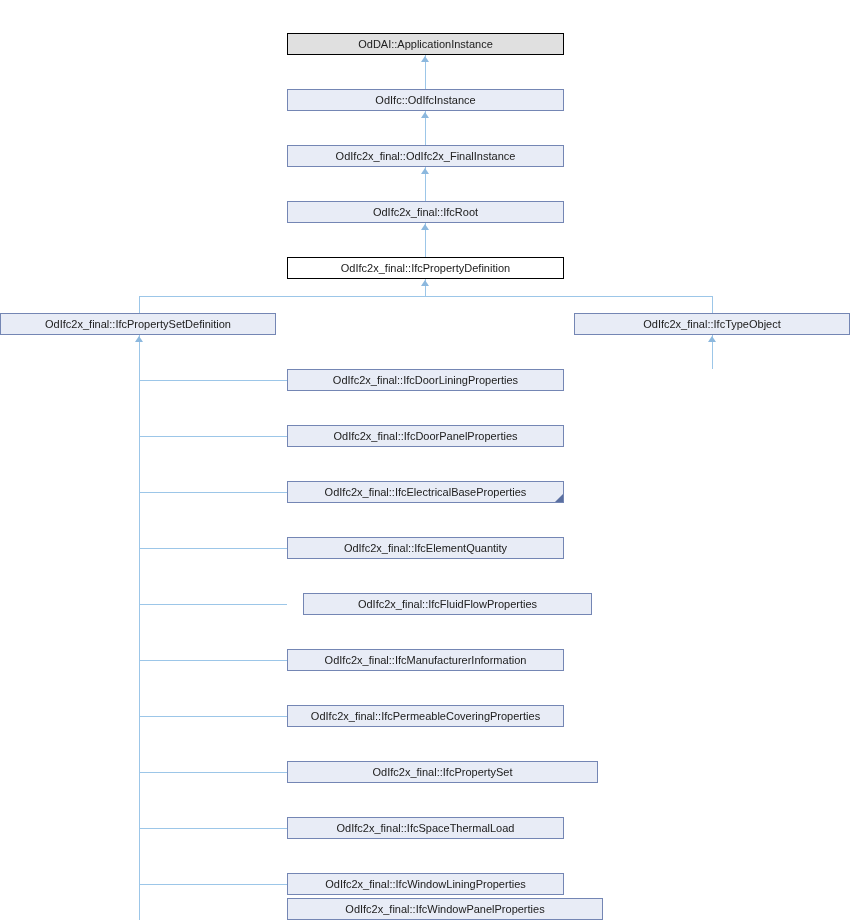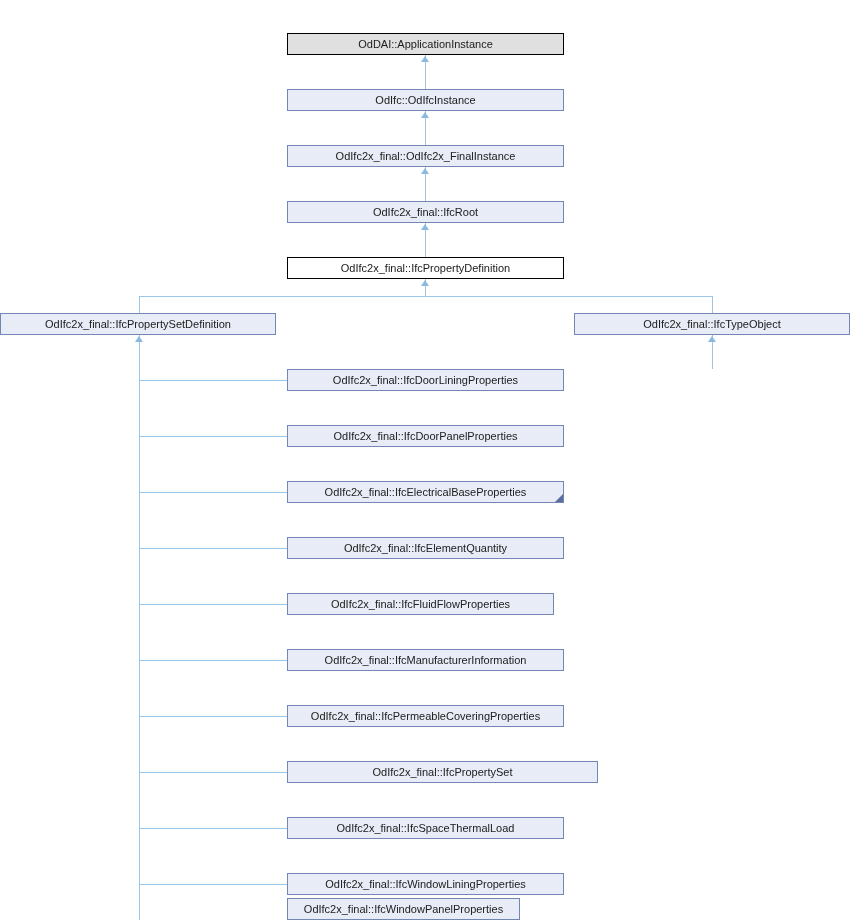--- a/index.html
+++ b/index.html
@@ -130,35 +130,35 @@
   <div class="node" style="left:287px; top:393px; width:277px">
     <span class="lbl">OdIfc2x_final::IfcDoorPanelProperties</span>
   </div>
   <div class="node" style="left:287px; top:449px; width:277px">
     <span class="lbl">OdIfc2x_final::IfcElectricalBaseProperties</span>
     <span class="fold"></span>
   </div>
   <div class="node" style="left:287px; top:505px; width:277px">
     <span class="lbl">OdIfc2x_final::IfcElementQuantity</span>
   </div>
-  <div class="node" style="left:287px; top:561px; width:267px">
+  <div class="node" style="left:303px; top:561px; width:289px">
     <span class="lbl">OdIfc2x_final::IfcFluidFlowProperties</span>
   </div>
   <div class="node" style="left:287px; top:617px; width:277px">
     <span class="lbl">OdIfc2x_final::IfcManufacturerInformation</span>
   </div>
   <div class="node" style="left:287px; top:673px; width:277px">
     <span class="lbl">OdIfc2x_final::IfcPermeableCoveringProperties</span>
   </div>
   <div class="node" style="left:287px; top:729px; width:311px">
     <span class="lbl">OdIfc2x_final::IfcPropertySet</span>
   </div>
   <div class="node" style="left:287px; top:785px; width:277px">
     <span class="lbl">OdIfc2x_final::IfcSpaceThermalLoad</span>
   </div>
   <div class="node" style="left:287px; top:841px; width:277px">
     <span class="lbl">OdIfc2x_final::IfcWindowLiningProperties</span>
   </div>
-  <div class="node" style="left:287px; top:866px; width:233px">
+  <div class="node" style="left:287px; top:866px; width:316px">
     <span class="lbl">OdIfc2x_final::IfcWindowPanelProperties</span>
   </div>
 
 </div>
 
 </body></html>

